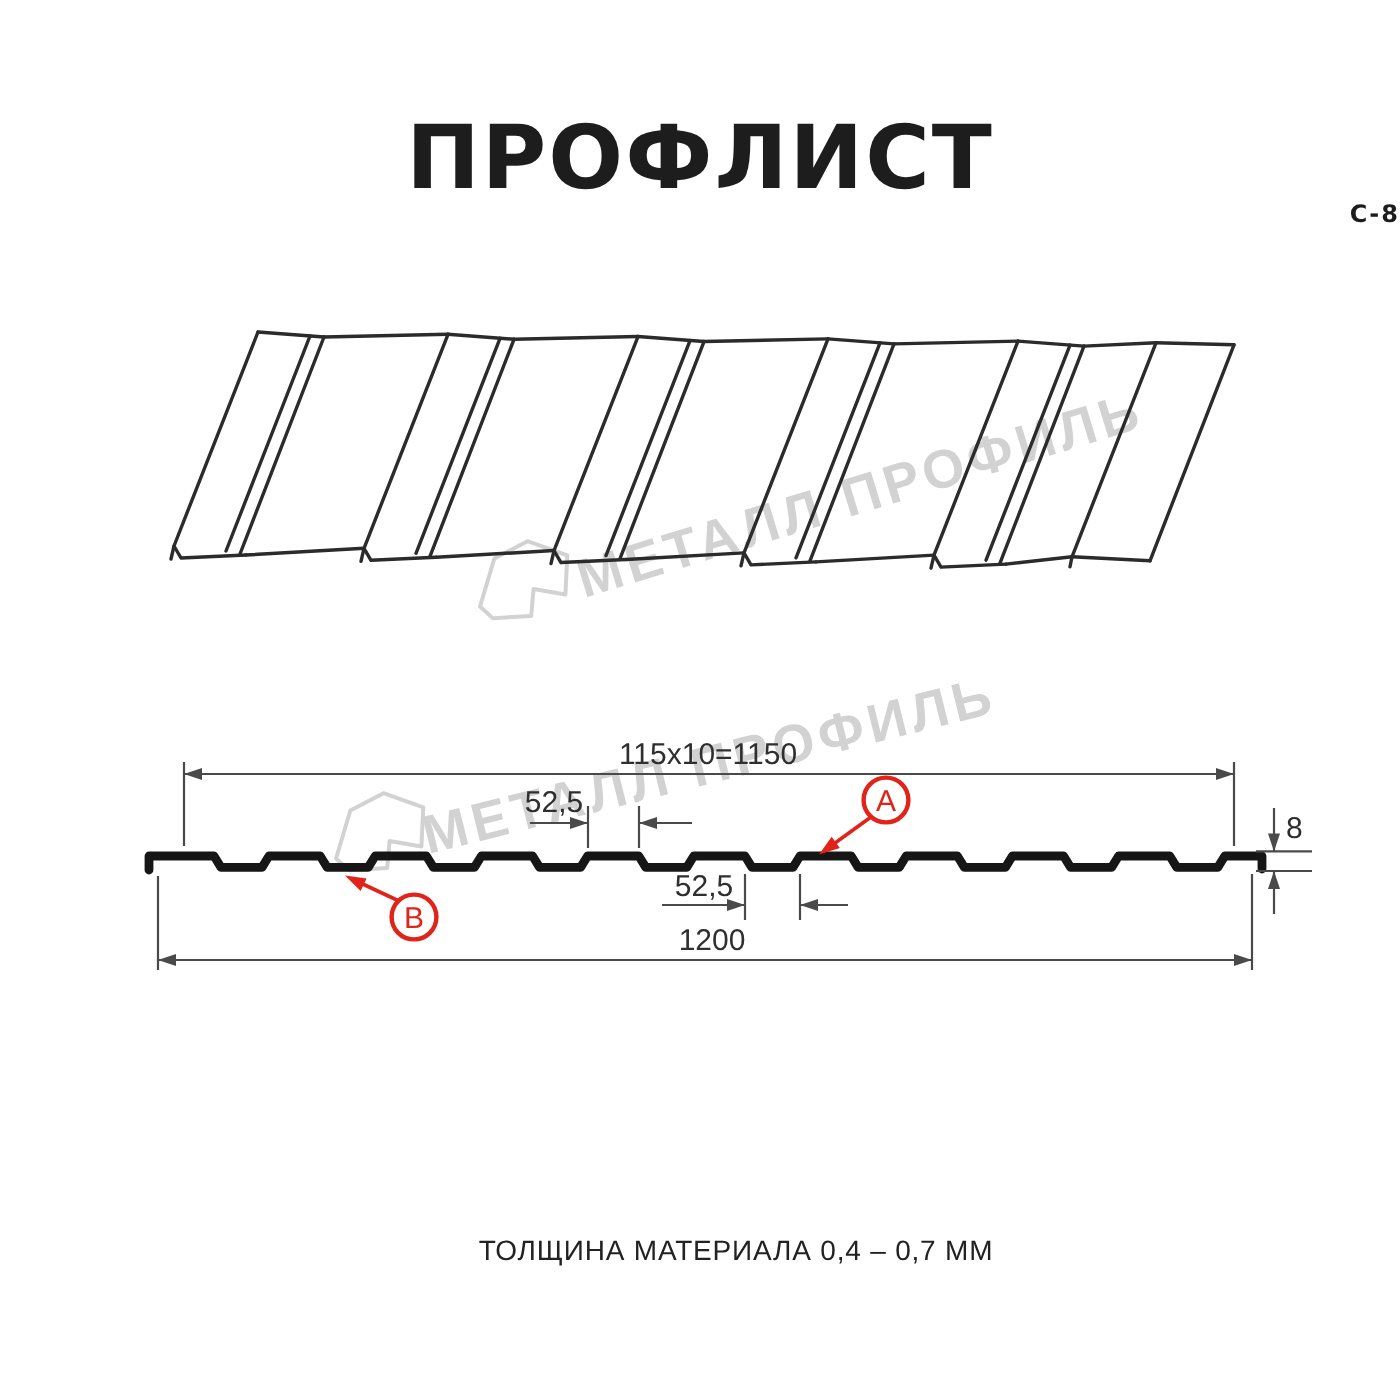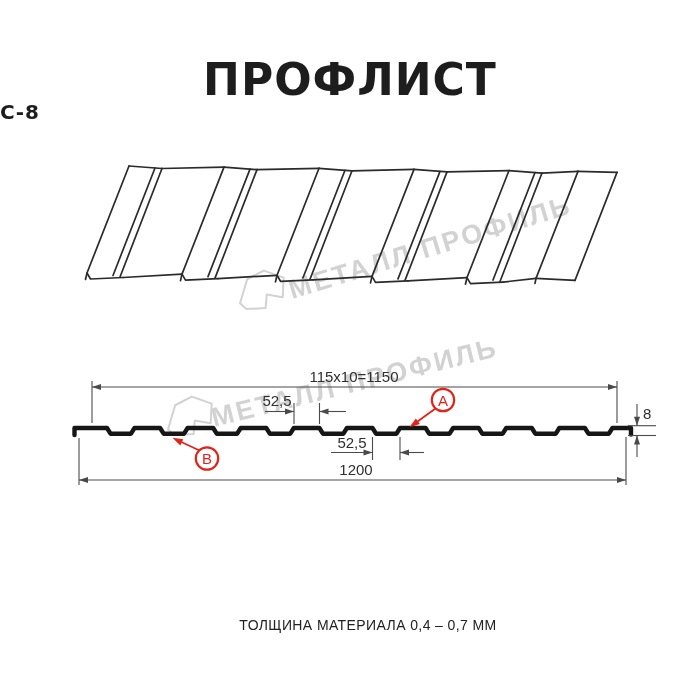--- a/index.html
+++ b/index.html
@@ -2,22 +2,22 @@
 <html style="--red: #e2231a; --wm: #d2d2d2; --line: #4a4a4a;"><head>
 <meta charset="utf-8">
 <style>
   :root{ --red:#e2231a; --wm:#d2d2d2; --line:#4a4a4a; --ink:#1d1d1d; }
   html,body{margin:0;padding:0;background:#fff;}
   body{width:700px;height:700px;position:relative;overflow:hidden;
        font-family:"Liberation Sans",sans-serif;color:var(--ink);}
   .title{position:absolute;top:54px;left:0;width:700px;text-align:center;
          font-family:"DejaVu Sans",sans-serif;font-weight:bold;font-size:44px;
          letter-spacing:1px;color:#1d1d1d;}
-  .subtitle{position:absolute;top:100px;left:0;width:700px;text-align:left;
-         font-family:"DejaVu Sans",sans-serif;font-weight:bold;font-size:20px;
+  .subtitle{position:absolute;top:100px;left:0;width:700px;text-align:right;
+         font-family:"DejaVu Sans",sans-serif;font-weight:bold;font-size:12px;
          letter-spacing:1px;color:#1d1d1d;}
   .footer{position:absolute;top:617px;left:18px;width:700px;text-align:center;
          font-size:14px;font-weight:500;letter-spacing:.4px;color:#222;}
   svg{position:absolute;overflow:visible;}
   #top-drawing{left:60px;top:145px;}
   #section-drawing{left:30px;top:340px;}
   .wmt{font-family:"Liberation Sans",sans-serif;font-weight:bold;font-size:27px;
        letter-spacing:2.5px;fill:var(--wm);}
   .wml{fill:none;stroke:var(--wm);stroke-width:2;stroke-linejoin:round;}
   .dimt{font-family:"Liberation Sans",sans-serif;font-size:15px;fill:#2f2f2f;text-anchor:middle;}

